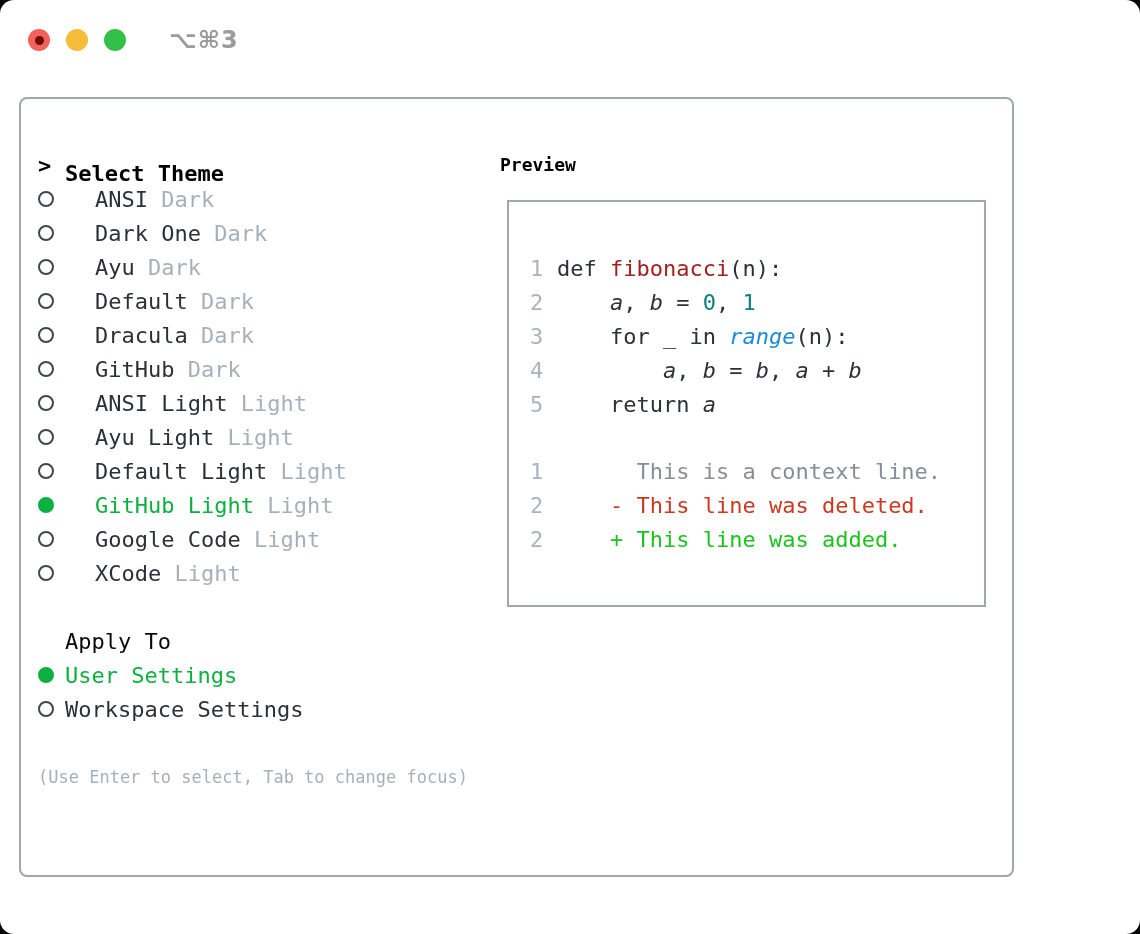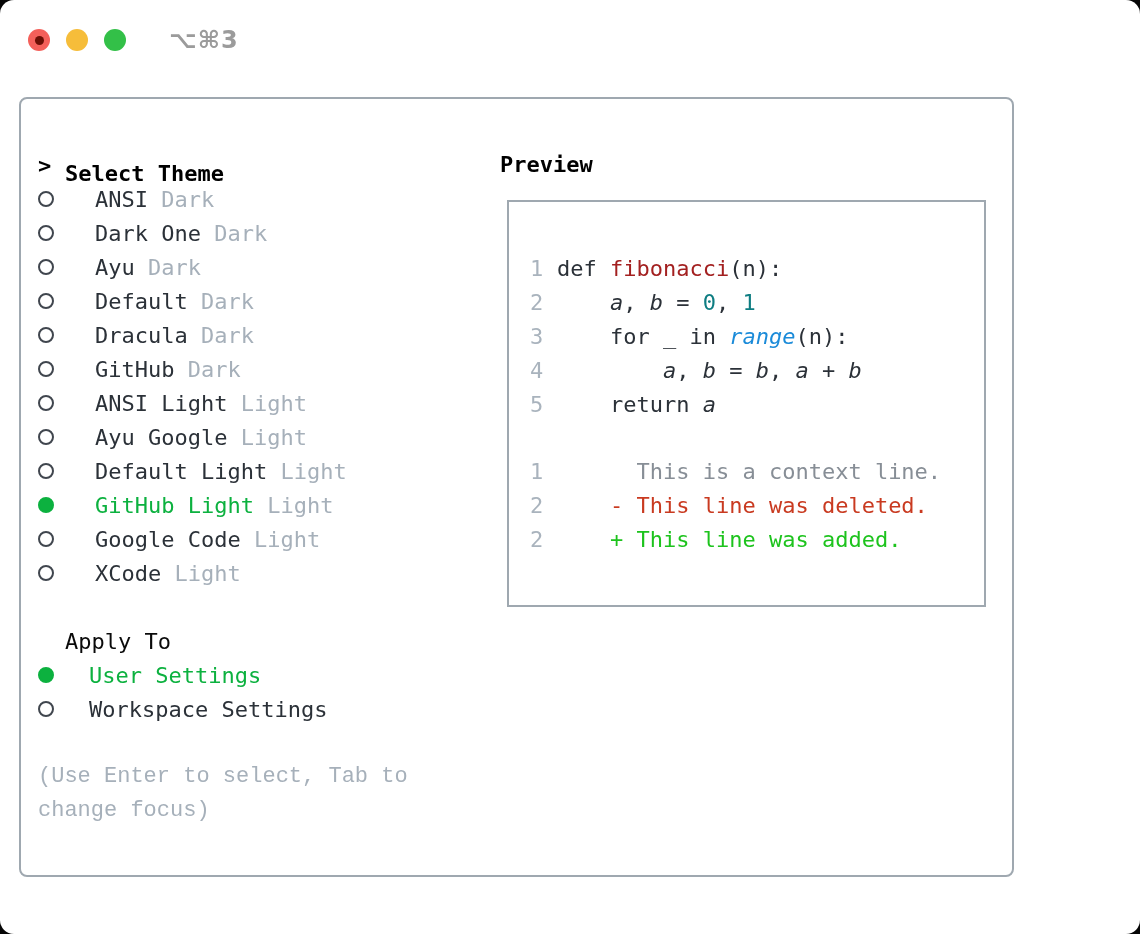--- a/index.html
+++ b/index.html
@@ -45,28 +45,28 @@
   .row { height:34px; display:flex; align-items:center; font-size:22px; color:var(--text-dark); }
   .marker { width:27px; flex:none; display:flex; align-items:center; }
   .header-row .marker { color:#000; font-weight:bold; font-size:22px; }
   .header-label { font-weight:bold; color:#000;margin-top:17px; }
   .radio { width:12px; height:12px; border:2px solid #40464e; border-radius:50%; box-sizing:content-box; }
   .theme-row .t-name { white-space:pre;margin-left:30px; }
   .theme-row .t-tag { color:var(--muted); margin-left:1ch; white-space:pre; }
   .theme-row.selected .radio { background:var(--sel-green); border-color:var(--sel-green); }
   .theme-row.selected .t-name { color:var(--sel-green); }
   .apply-header { color:#0a0a0a; }
-  .apply-row .a-label { white-space:pre;margin-left:24px; }
+  .apply-row .a-label { white-space:pre; }
   .apply-row.selected .radio { background:var(--sel-green); border-color:var(--sel-green); }
   .apply-row.selected .a-label { color:var(--sel-green); }
   .spacer { height:34px; }
-  .hint { width:430px; font-size:22px; line-height:34px; color:var(--muted);font-family:Liberation Mono, monospace; }
+  .hint { width:430px; font-size:17px; line-height:34px; color:var(--muted); }
   
   .preview-header { position:absolute; left:479px; top:49px; height:34px; line-height:34px;
-                    font-size:22px; font-weight:bold; color:#000; }
+                    font-size:18px; font-weight:bold; color:#000; }
   .preview-box {
     position:absolute; left:486px; top:101px; width:479px; height:407px;
     border:2px solid var(--border-gray); box-sizing:border-box;
     padding:49px 0 0 21px; overflow:hidden;
   }
   .codeline { height:34px; display:flex; align-items:center; font-size:22px; }
   .ln { width:27px; flex:none; color:var(--linenum); }
   .tok { white-space:pre; color:var(--text-dark); }
   .tok-plain   { color:var(--text-dark); }
   .tok-func    { color:var(--func-red); }
@@ -148,21 +148,21 @@
     <span class="marker">
               <span class="radio"></span>
             </span>
     <span class="t-name">ANSI Light</span>
             <span class="t-tag">Light</span>
   </div>
           <div class="row theme-row">
     <span class="marker">
               <span class="radio"></span>
             </span>
-    <span class="t-name">Ayu Google</span>
+    <span class="t-name">Ayu Light</span>
             <span class="t-tag">Light</span>
   </div>
           <div class="row theme-row">
     <span class="marker">
               <span class="radio"></span>
             </span>
     <span class="t-name">Default Light</span>
             <span class="t-tag">Light</span>
   </div>
           <div class="row theme-row selected">

